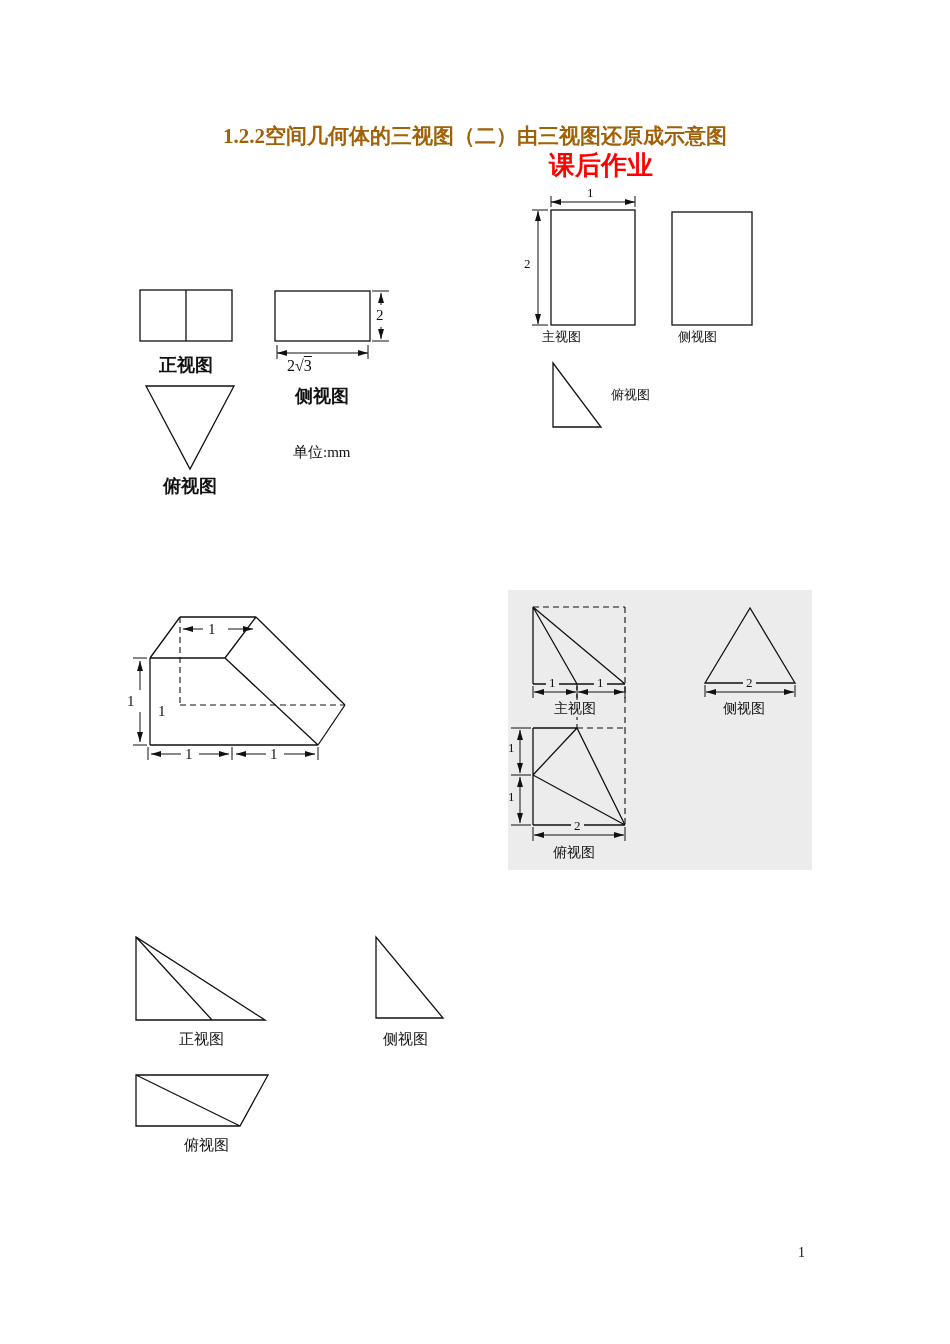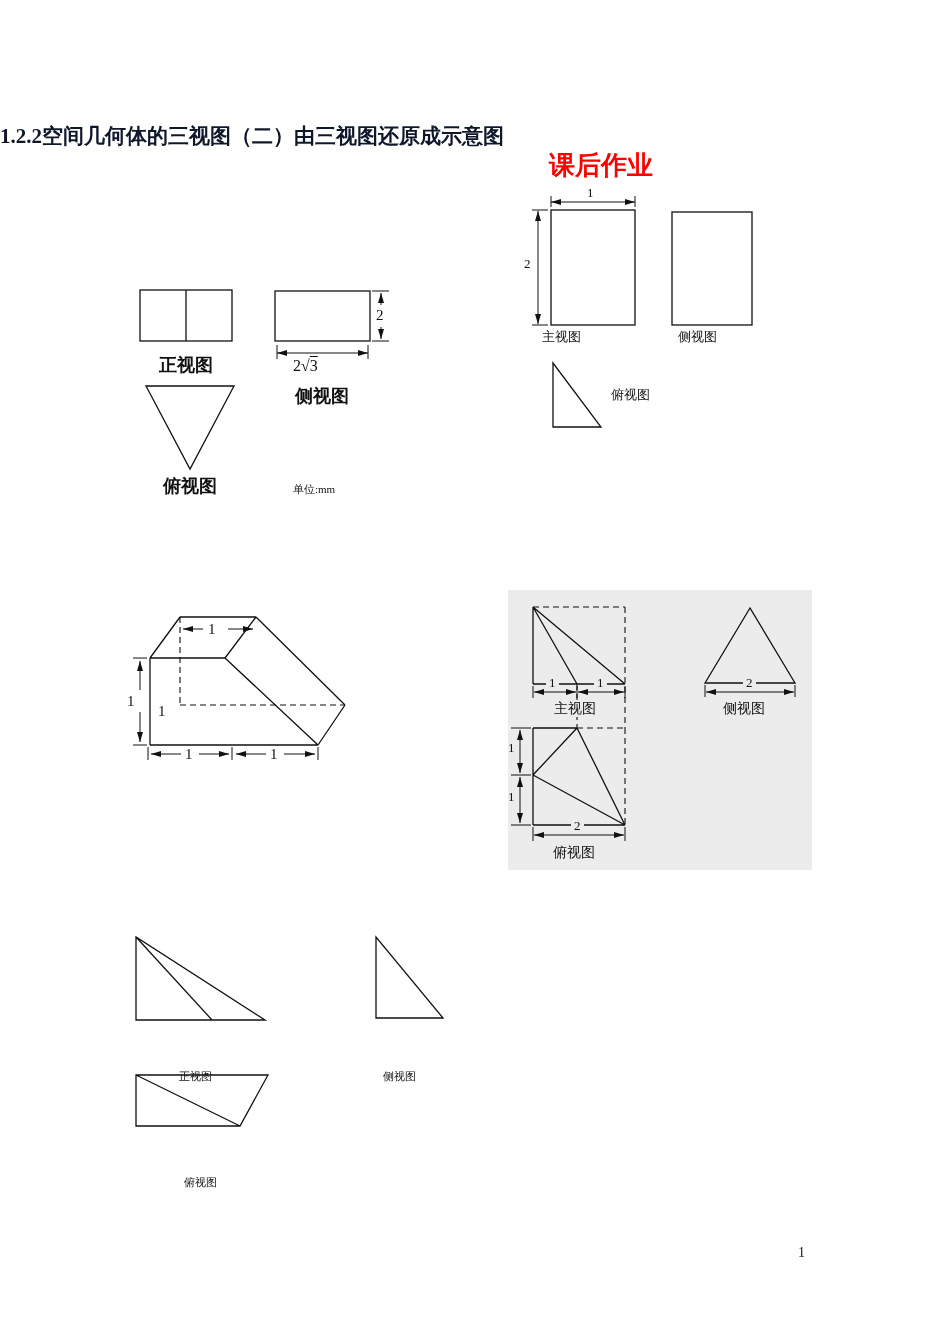--- a/index.html
+++ b/index.html
@@ -14,25 +14,25 @@
   .artwork { position:absolute; left:0; top:0; width:950px; height:1344px; }
   .artwork .ln  { fill:none; stroke:#111; stroke-width:1.3; }
   .artwork .thin{ fill:none; stroke:#111; stroke-width:1; }
   .artwork .dash{ fill:none; stroke:#111; stroke-width:1.1; stroke-dasharray:6 4; }
   .lbl { position:absolute; white-space:nowrap; color:#111;
          font-family:"Liberation Serif","DejaVu Serif",serif; line-height:1.15; }
   .f13 { font-size:13px; }
   .f14 { font-size:14px; }
   .f15 { font-size:15px; }
   .f16 { font-size:16px; }
-  .f17 { font-size:11px;margin-top:39px; }
+  .f17 { font-size:15px; }
   .bold18 { font-size:18px; font-weight:600; }
   .graybg { background:#ececec; padding:0 3px; }
-  .title1 { position:absolute; top:122px; left:0; width:100%; text-align:left;
-            font-size:21px; font-weight:bold; color:#0f172a;
+  .title1 { position:absolute; top:122px; left:0; width:100%; text-align:center;
+            font-size:21px; font-weight:bold; color:#a16207;
             font-family:"Liberation Serif","DejaVu Serif",serif; }
   .title2 { position:absolute; top:148px; left:549px;
             font-size:26px; font-weight:bold; color:#ff0000;
             font-family:"Liberation Serif","DejaVu Serif",serif; }
   .graybox { position:absolute; left:508px; top:590px; width:304px; height:280px;
              background:#ececec; }
   .radicand { text-decoration:overline; }
   .pagenum { position:absolute; left:798px; top:1245px; font-size:14px; }
 </style>
 </head>
@@ -139,21 +139,21 @@
   </svg>
 
   <div class="title1">1.2.2空间几何体的三视图（二）由三视图还原成示意图</div>
   <div class="title2">课后作业</div>
 
   <div class="lbl bold18" style="left:159px; top:355px;">正视图</div>
   <div class="lbl bold18" style="left:295px; top:386px;">侧视图</div>
   <div class="lbl bold18" style="left:163px; top:476px;">俯视图</div>
   <div class="lbl f17" style="left:293px; top:444px;">单位:mm</div>
   <div class="lbl f15" style="left:376px; top:307px;">2</div>
-  <div class="lbl f16" style="left:293px; top:357px;"><span>2</span><span>√</span><span class="radicand">3</span></div>
+  <div class="lbl f16" style="left:287px; top:357px;"><span>2</span><span>√</span><span class="radicand">3</span></div>
 
   <div class="lbl f13" style="left:587px; top:186px;">1</div>
   <div class="lbl f13" style="left:524px; top:257px;">2</div>
   <div class="lbl f13" style="left:542px; top:330px;">主视图</div>
   <div class="lbl f13" style="left:678px; top:330px;">侧视图</div>
   <div class="lbl f13" style="left:611px; top:388px;">俯视图</div>
 
   <div class="lbl f15" style="left:208px; top:621px;">1</div>
   <div class="lbl f15" style="left:127px; top:693px;">1</div>
   <div class="lbl f15" style="left:158px; top:703px;">1</div>

